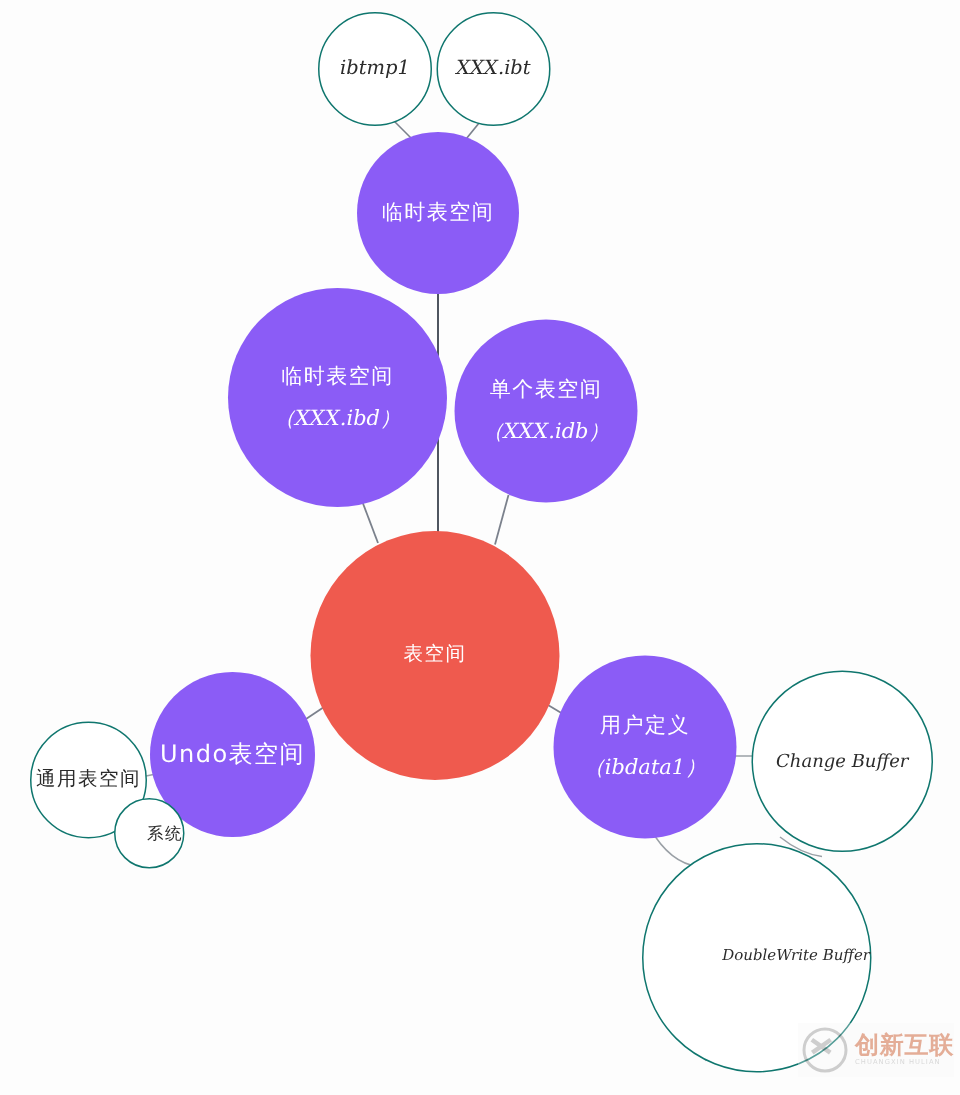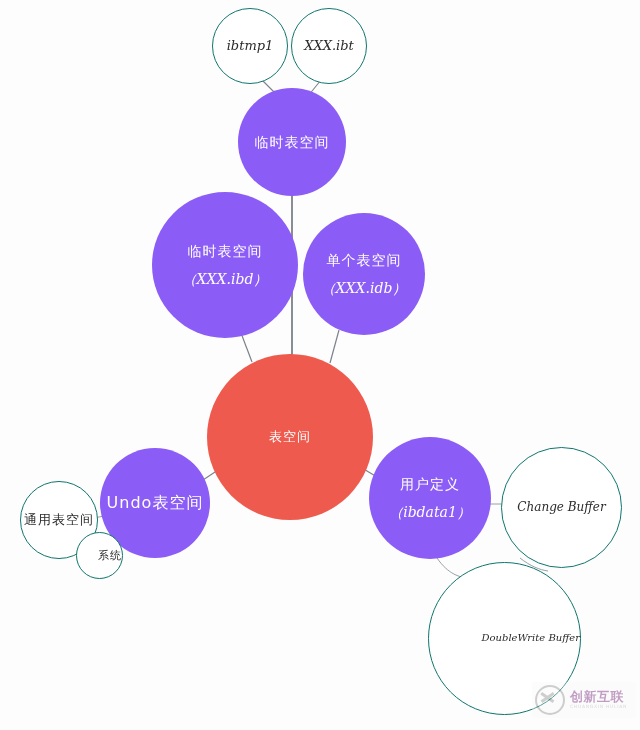--- a/index.html
+++ b/index.html
@@ -129,23 +129,23 @@
     background: #8c8c8c;
     transform: rotate(-35deg);
   }
   #watermark .wm-text {
     display: flex;
     flex-direction: column;
     justify-content: center;
     line-height: 1;
   }
   #watermark .wm-cn {
-    font-size: 13px;
+    font-size: 16px;
     font-weight: bold;
-    color: #701a75;
+    color: #c2410c;
     letter-spacing: 0.5px;
     white-space: nowrap;
   }
   #watermark .wm-en {
     font-size: 4.5px;
     color: #a8a8a8;
     letter-spacing: 0.7px;
     margin-top: 2px;
     white-space: nowrap;
   }

